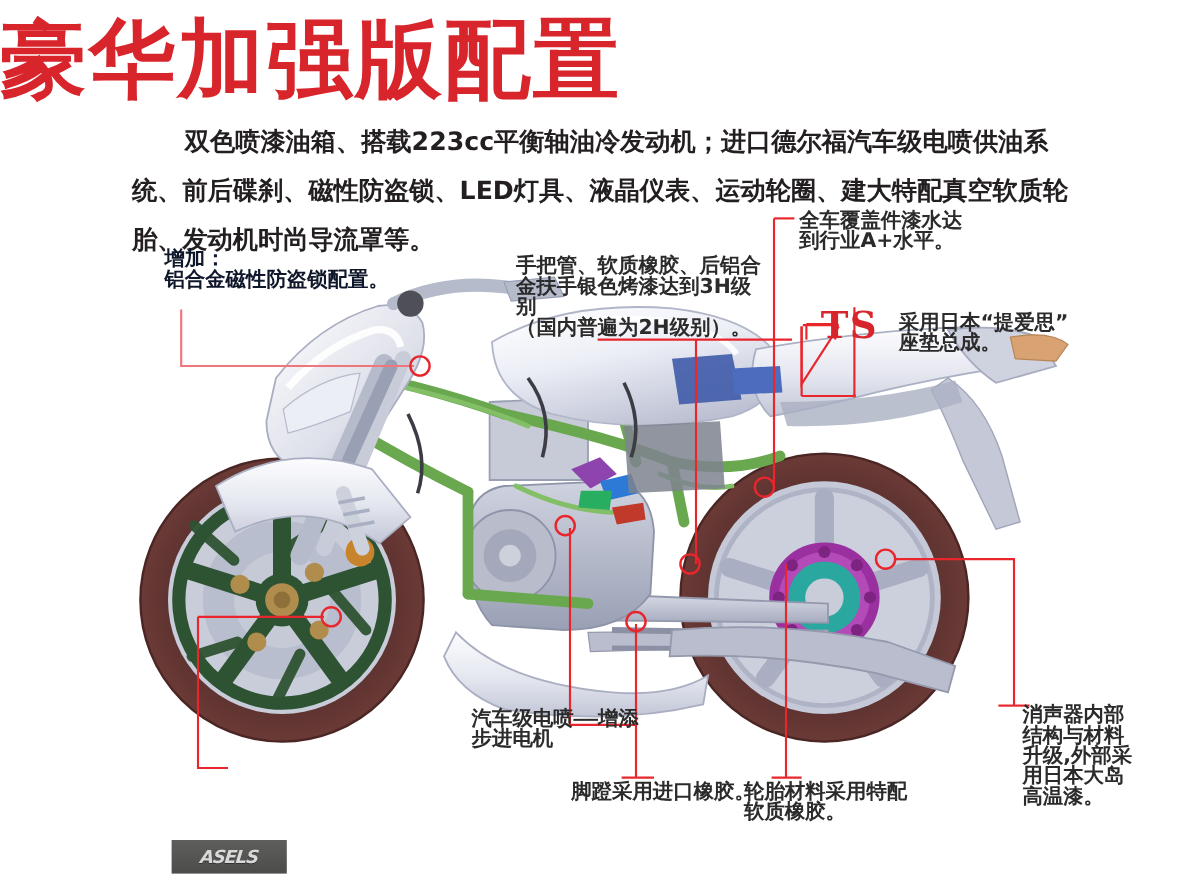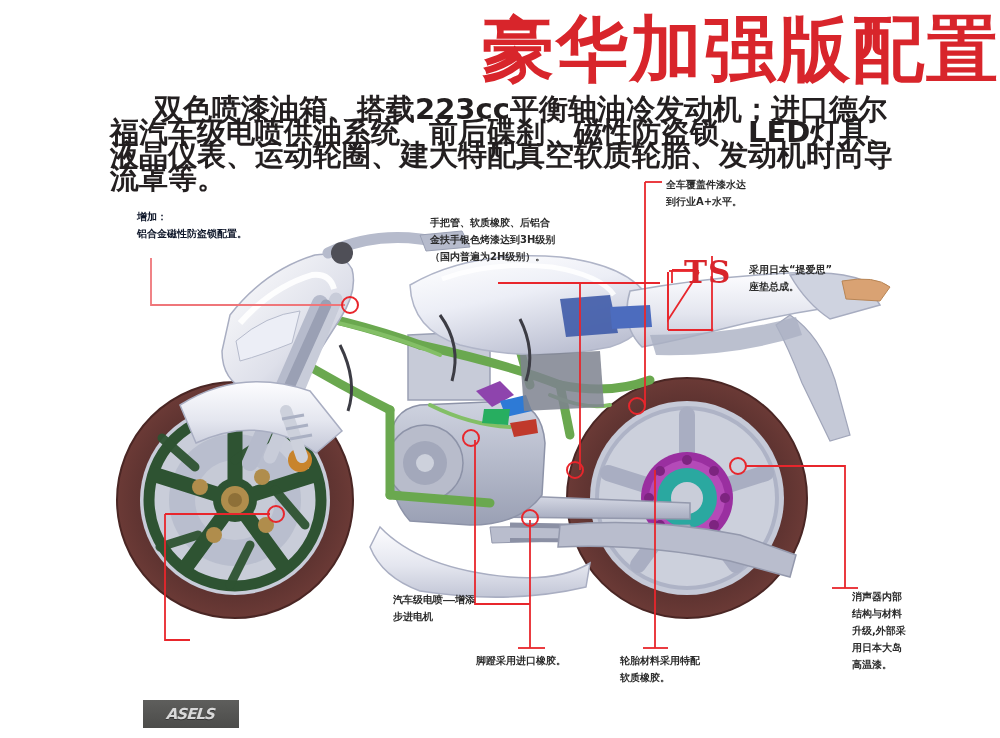--- a/index.html
+++ b/index.html
@@ -13,55 +13,55 @@
     height:738px;
     background:#ffffff;
     overflow:hidden;
   }
 
   
   #title{
     position:absolute;
     left:0; top:8px;
     width:1000px;
-    text-align:right;
+    text-align:left;
     font-size:72px;
     line-height:82px;
     font-weight:700;
     color:#d8252b;
     letter-spacing:2px;
     font-family:"DejaVu Sans","Liberation Sans",sans-serif;
     white-space:nowrap;
   }
 
   
   #intro{
     position:absolute;
     left:110px; top:98px;
     width:790px;
-    font-size:29px;
-    line-height:23px;
+    font-size:21px;
+    line-height:41px;
     font-weight:700;
     color:#231f20;
     text-align:left;
     text-indent:44px;
   }
 
   
   #bike{
     position:absolute;
     left:90px; top:195px;
     width:830px;
     height:430px;
   }
 
   
   .callout{
     position:absolute;
-    font-size:10px;
+    font-size:17px;
     line-height:17px;
     font-weight:700;
     color:#2b2b2b;
     white-space:pre-line;
   }
   .callout.red{ color:#0f172a; font-weight:700; }
 
   
   #leaders{
     position:absolute;

